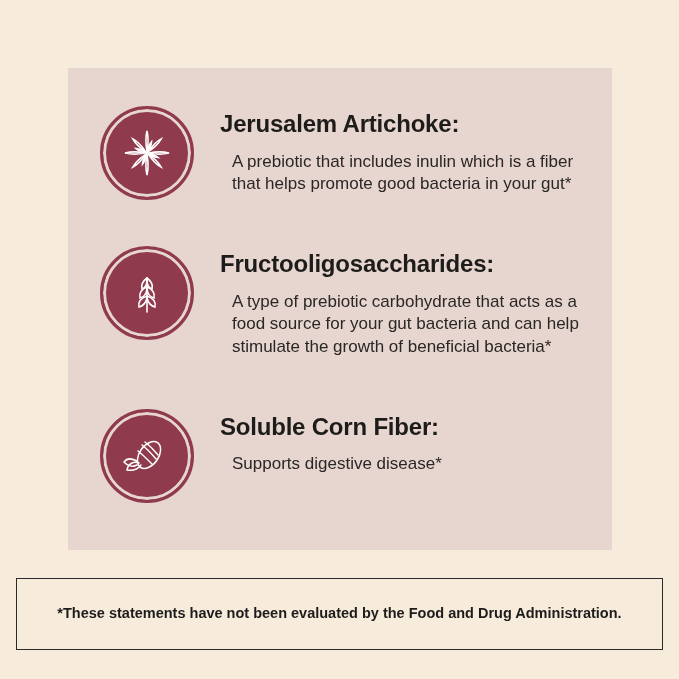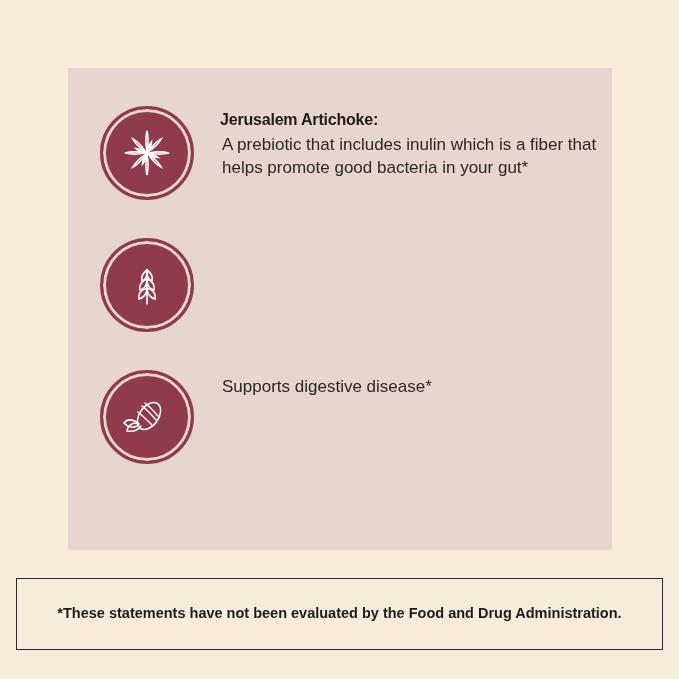--- a/index.html
+++ b/index.html
@@ -55,32 +55,32 @@
     margin-top: 2px;
   }
   .badge svg {
     display: block;
   }
   .text-col {
     padding-top: 6px;
     max-width: 380px;
   }
   .ing-title {
-    font-size: 16px;
+    font-size: 24px;
     font-weight: bold;
     color: #1d1c1b;
     letter-spacing: -0.2px;
     margin: 0 0 5px 0;
     line-height: 1.2;
   }
   .ing-desc {
     font-size: 17px;
     color: #2a2726;
     line-height: 1.33;
-    margin: 2px;
+    margin: 12px;
   }
   .disclaimer {
     position: absolute;
     left: 16px;
     top: 578px;
     width: 647px;
     height: 72px;
     box-sizing: border-box;
     border: 1.5px solid #2b2b2b;
     background: #f7ecdc;
@@ -168,38 +168,43 @@
                 <path d="M0,-16 C-4,-13 -6,-9 -5,-5 C-2,-6 0,-10 0,-14"></path>
                 <path d="M0,-16 C4,-13 6,-9 5,-5 C2,-6 0,-10 0,-14"></path>
                 <path d="M0,-7 C-5,-5 -8,-1 -7,4 C-3,3 -0.5,-1 0,-5"></path>
                 <path d="M0,-7 C5,-5 8,-1 7,4 C3,3 0.5,-1 0,-5"></path>
                 <path d="M0,2 C-6,4 -9,8 -8,13 C-4,12 -1,8 0,4"></path>
                 <path d="M0,2 C6,4 9,8 8,13 C4,12 1,8 0,4"></path>
               </g>
             </svg>
           </span>
         </div>
+        <div class="text-col">
+          <p class="ing-title">Fructooligosaccharides:</p>
+          <p class="ing-desc">A type of prebiotic carbohydrate that acts as a food source for your gut bacteria and can help stimulate the growth of beneficial bacteria*</p>
+        </div>
       </div>
 
       <div class="ingredient">
         <div class="badge">
           <span>
             <svg width="58" height="58" viewBox="0 0 58 58" fill="none" stroke="#ffffff" stroke-width="1.5" stroke-linecap="round">
               <g transform="translate(29,29)">
                 <ellipse cx="2" cy="-1" rx="9.5" ry="15" transform="rotate(35 2 -1)"></ellipse>
                 <path d="M-5,-11 C-1,-8 4,-3 9,3"></path>
                 <path d="M-9,-5 C-5,-2 0,3 5,8"></path>
                 <path d="M-2,-14 C2,-11 7,-6 11,-1"></path>
                 <path d="M-8,7 C-14,5 -19,8 -20,14 C-14,15 -9,13 -6,9"></path>
                 <path d="M-9,6 C-15,2 -20,2 -23,6 C-19,10 -14,11 -10,9"></path>
               </g>
             </svg>
           </span>
         </div>
         <div class="text-col">
+          <p class="ing-title">Soluble Corn Fiber:</p>
           <p class="ing-desc">Supports digestive disease*</p>
         </div>
       </div>
 
     </div>
   </div>
 
   <div class="disclaimer">
     <p>*These statements have not been evaluated by the Food and Drug Administration.</p>
   </div>

